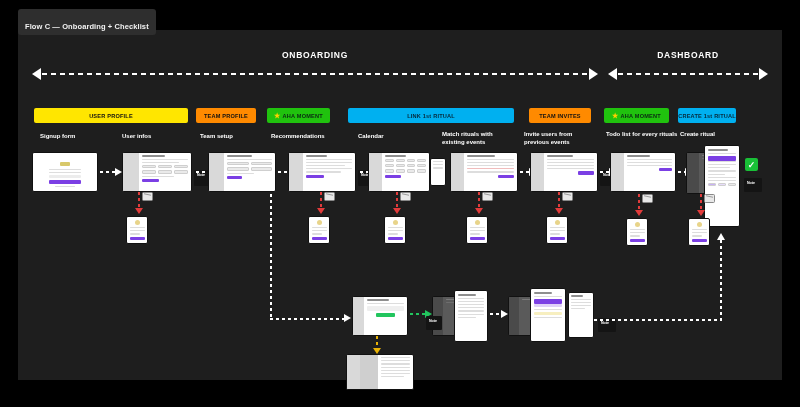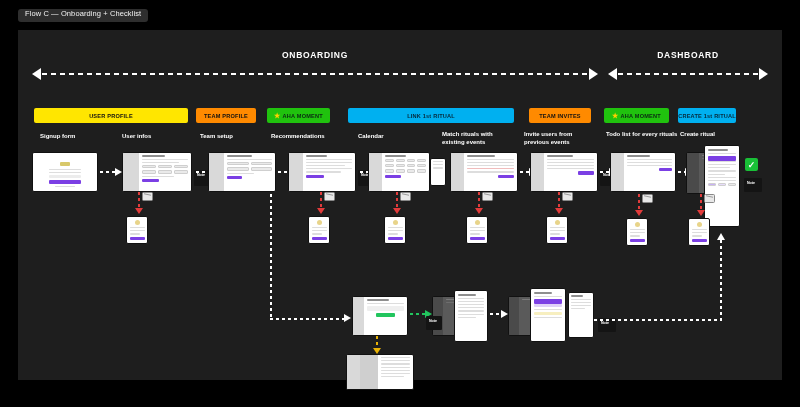--- a/index.html
+++ b/index.html
@@ -11,22 +11,22 @@
   }
   .board {
     position: absolute; left: 18px; top: 30px;
     width: 764px; height: 350px;
     background: #1e1e1e;
   }
   
   .title-tag {
     position: absolute; left: 18px; top: 9px;
     background: #2e2e2e; color: #f2f2f2;
-    font-size: 7.5px; font-weight: normal;
-    padding: 0 7px 4px 7px; border-radius: 3px;
+    font-size: 7.5px; font-weight: bold;
+    padding: 13px 7px 4px 7px; border-radius: 3px;
     letter-spacing: .1px; white-space: nowrap; text-align: right;
   }
   
   .phase { position: absolute; }
   .phase-label {
     position: absolute; left: 0; top: 0; width: 100%;
     text-align: center; color: #fff;
     font-size: 8.5px; font-weight: bold; letter-spacing: .7px;
   }
   .phase-bar {

